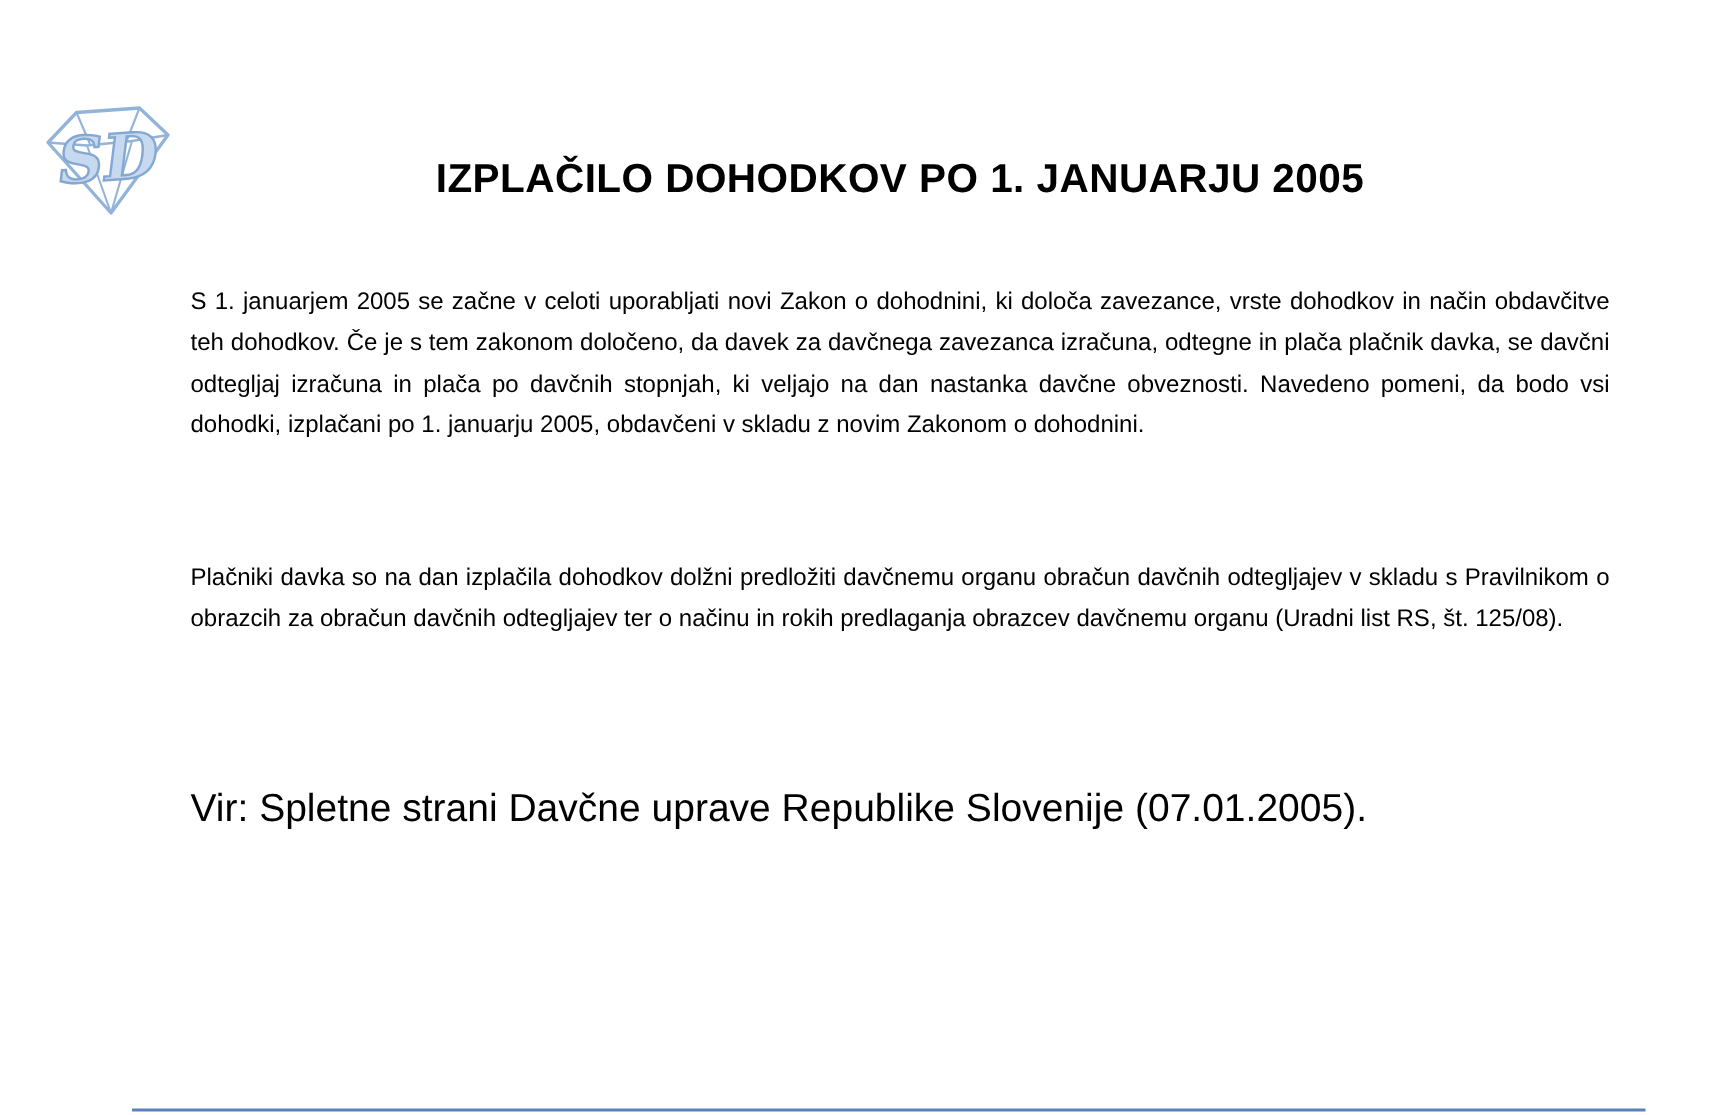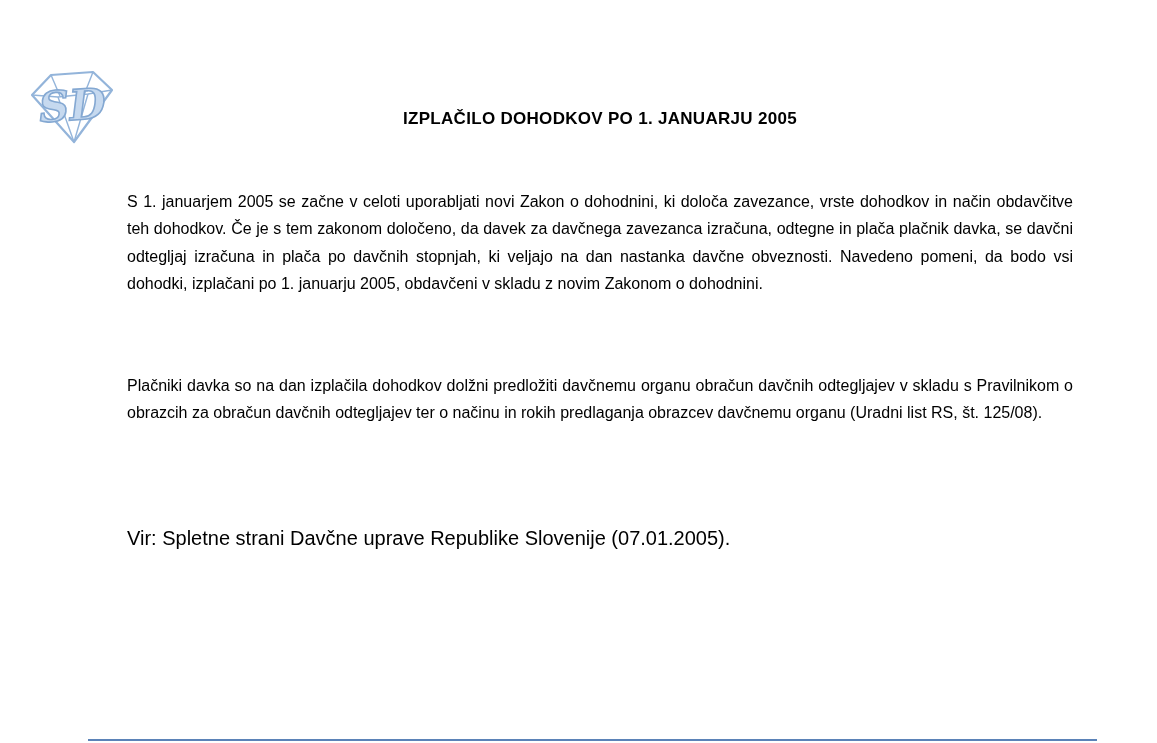--- a/index.html
+++ b/index.html
@@ -24,21 +24,21 @@
     left: 127px;
     width: 946px;
     top: 0;
   }
   .title {
     position: absolute;
     top: 103px;
     left: 0;
     width: 946px;
     margin: 0;
-    font-size: 17px;
+    font-size: 27px;
     font-weight: bold;
     text-align: center;
     letter-spacing: 0.3px;
     white-space: nowrap;
     line-height: 32px;
   }
   .body-text {
     position: absolute;
     left: 0;
     width: 946px;
@@ -48,21 +48,21 @@
     text-align: justify;
   }
   .p1 { top: 188px; }
   .p2 { top: 372px; }
   .source {
     position: absolute;
     left: 0;
     top: 525px;
     width: 946px;
     margin: 0;
-    font-size: 20px;
+    font-size: 26px;
     line-height: 27.3px;
     text-align: left;
   }
   .footer-rule {
     position: absolute;
     left: 88px;
     top: 739px;
     width: 1009px;
     height: 2px;
   }

